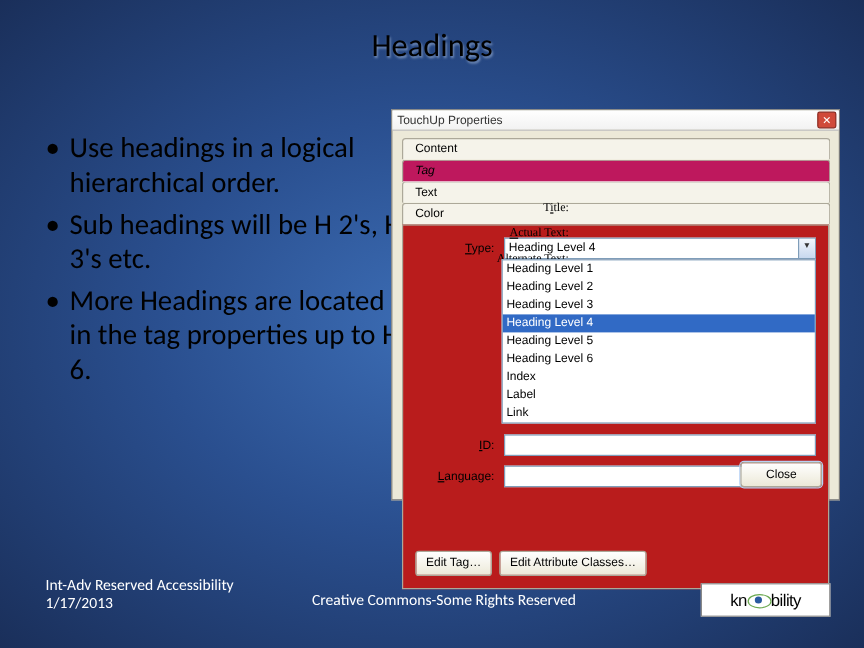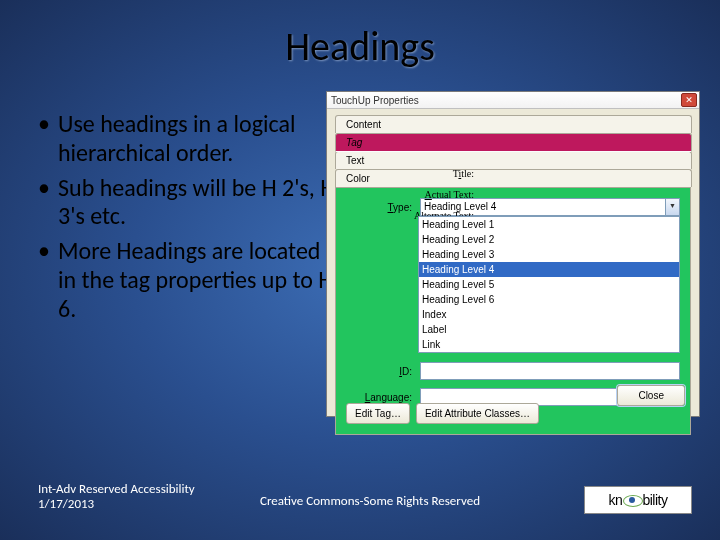--- a/index.html
+++ b/index.html
@@ -5,21 +5,21 @@
   * { box-sizing: border-box; margin: 0; padding: 0; }
   html, body { width: 720px; height: 540px; overflow: hidden; }
   body {
     background: radial-gradient(ellipse at center, #3c6db5 0%, #2a4f8f 45%, #1a2f5a 100%);
     font-family: "Calibri", "Segoe UI", sans-serif;
     color: #000;
     position: relative;
   }
   .title {
     text-align: center;
-    font-size: 40px;
+    font-size: 27px;
     font-weight: 400;
     color: #000;
     padding-top: 22px;
     text-shadow: 1px 1px 2px rgba(180,200,230,0.6);
   }
   .content {
     position: absolute;
     left: 38px;
     top: 110px;
     width: 300px;
@@ -95,23 +95,23 @@
   .tab.active {
     background: #be185d;
     z-index: 2;
     border-bottom: 1px solid #fcfcfe;
     margin-bottom: -1px;
     font-style: italic;
   }
   .tab-panel {
     margin: 0 8px 8px 8px;
     border: 1px solid #aca899;
-    background: #22c55e;
+    background: #b91c1c;
     padding: 10px 10px 10px 10px;
-    height: 248px;
+    height: 304px;
     position: relative;
   }
   .field-row {
     display: flex;
     align-items: center;
     margin-bottom: 8px;
   }
   .field-label {
     width: 74px;
     text-align: right;

